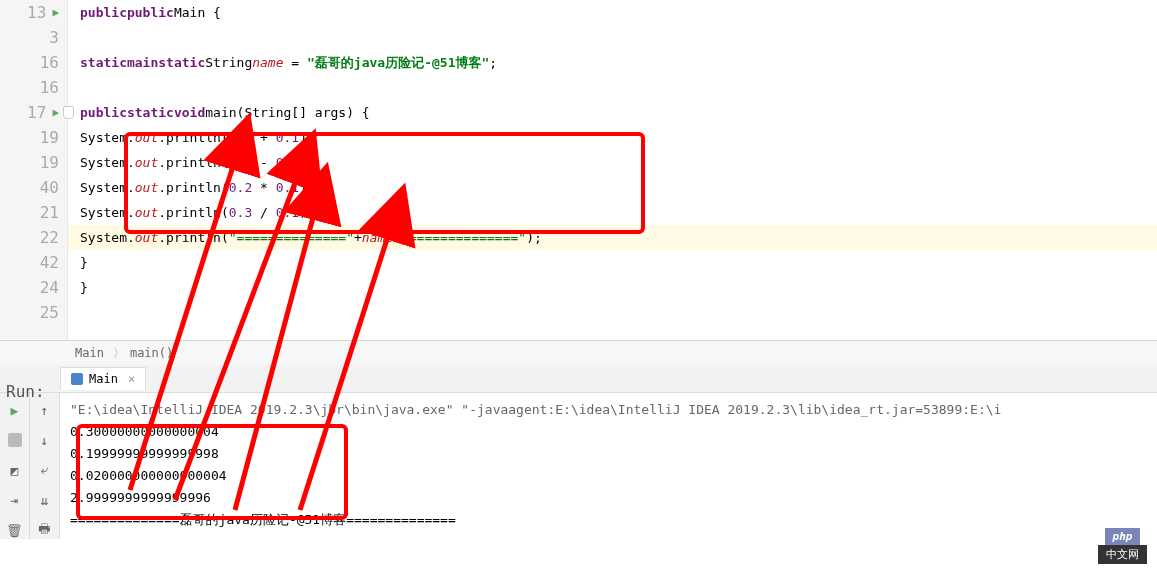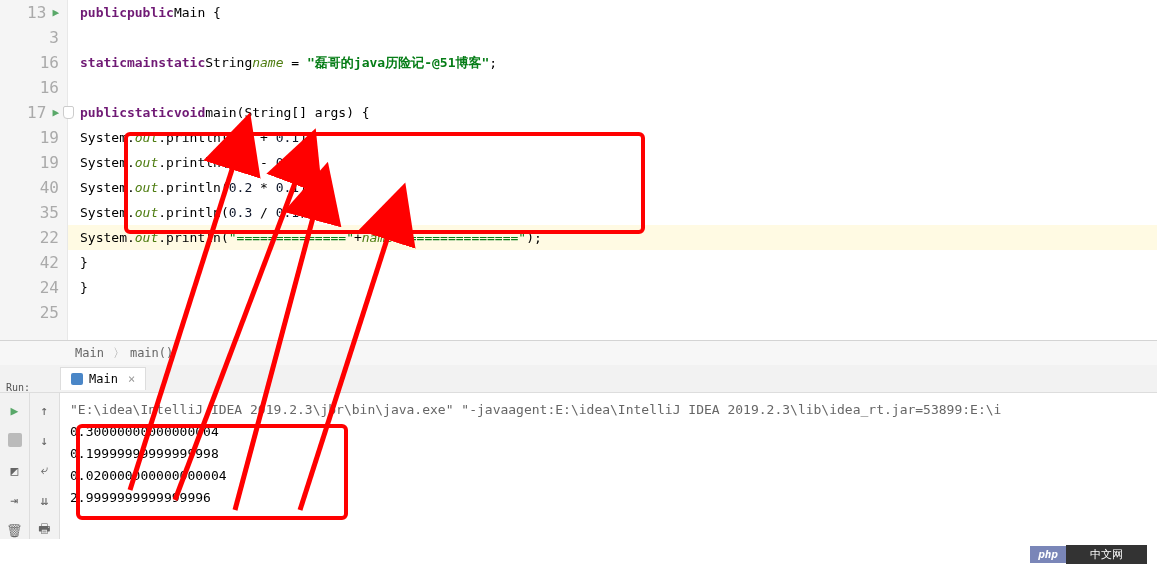--- a/index.html
+++ b/index.html
@@ -12,29 +12,29 @@
     .run-icon { color: #59a869; margin-left: 6px; font-size: 11px; }
     
     .code-container { flex: 1; position: relative; }
     .fold-indicator { position: absolute; left: -8px; width: 16px; height: 25px; display: flex; align-items: center; justify-content: center; }
     .fold-shield { width: 11px; height: 13px; border: 1px solid #ccc; border-radius: 2px 2px 4px 4px; background: #fff; }
     
     .code-line { height: 25px; display: flex; align-items: center; padding-left: 12px; white-space: pre; }
     .code-line.hl { background: #fffae3; }
     
     .kw { color: #701a75; font-weight: bold; }
-    .field-static { color: #4d7c0f; font-style: italic; }
+    .field-static { color: #b91c1c; font-style: italic; }
     .str { color: #067d17; }
     .str-bold { color: #067d17; font-weight: bold; }
-    .num { color: #0f172a; }
+    .num { color: #701a75; }
     
     .breadcrumb { height: 25px; background: #f7f7f7; border-top: 1px solid #d4d4d4; display: flex; align-items: center; padding-left: 75px; font-size: 12px; color: #666; }
     .breadcrumb span { margin-right: 5px; }
     .bc-arrow { color: #999; margin: 0 4px; }
-    .run-label { writing-mode: horizontal-tb; position: absolute; left: 6px; top: 382px; font-size: 10px; color: #555; }
+    .run-label { writing-mode: horizontal-tb; position: absolute; left: 6px; top: 382px; font-size: 16px; color: #555; }
     .run-tabs { height: 28px; background: #f2f2f2; border-bottom: 1px solid #ddd; display: flex; align-items: center; padding-left: 60px; }
     .run-tab { background: #fff; border: 1px solid #ddd; border-bottom: none; padding: 4px 10px; font-size: 12px; display: flex; align-items: center; gap: 6px; }
     .tab-icon { width: 12px; height: 12px; background: #4a86c7; border-radius: 2px; }
     .tab-close { color: #999; cursor: pointer; margin-left: 4px; }
     
     .run-body { display: flex; flex: 1; }
     .run-toolbar { width: 30px; background: #f2f2f2; border-right: 1px solid #ddd; display: flex; flex-direction: column; align-items: center; padding-top: 8px; gap: 12px; }
     .run-toolbar2 { width: 30px; background: #f2f2f2; border-right: 1px solid #ddd; display: flex; flex-direction: column; align-items: center; padding-top: 8px; gap: 12px; }
     .tool-btn { width: 18px; height: 18px; display: flex; align-items: center; justify-content: center; cursor: pointer; color: #666; }
     .play-green { color: #59a869; }
@@ -43,23 +43,23 @@
     .console { flex: 1; padding: 6px 10px; font-family: "Consolas", monospace; font-size: 13px; line-height: 22px; position: relative; }
     .console-line { white-space: pre; }
     .console-cmd { color: #666; }
     
     .red-box { position: absolute; border: 4px solid #ff0000; border-radius: 6px; pointer-events: none; }
     .red-box-1 { left: 124px; top: 132px; width: 521px; height: 102px; }
     .red-box-2 { left: 76px; top: 424px; width: 272px; height: 96px; }
     
     .arrow { position: absolute; pointer-events: none; }
     
-    .watermark { position: absolute; right: 10px; bottom: 8px; display: flex; align-items: center; }
+    .watermark { position: absolute; right: 10px; bottom: 8px; display: flex; align-items: center; flex-direction: column; }
     .wm-php { background: #7a86b8; color: #fff; font-size: 11px; padding: 2px 8px; font-weight: bold; font-style: italic; }
-    .wm-cn { background: #333; color: #fff; font-size: 11px; padding: 2px 24px; }
+    .wm-cn { background: #333; color: #fff; font-size: 11px; padding: 2px 8px; }
   </style>
 </head>
 <body>
 
 <div class="editor-area">
   <div class="gutter">
     <div class="gutter-row">
         <span class="line-num">13</span>
         <span class="run-icon">▶</span>
       </div>
@@ -79,21 +79,21 @@
     <div class="gutter-row">
         <span class="line-num">19</span>
       </div>
     <div class="gutter-row">
         <span class="line-num">19</span>
       </div>
     <div class="gutter-row">
         <span class="line-num">40</span>
       </div>
     <div class="gutter-row">
-        <span class="line-num">35</span>
+        <span class="line-num">21</span>
       </div>
     <div class="gutter-row">
         <span class="line-num">22</span>
       </div>
     <div class="gutter-row">
         <span class="line-num">42</span>
       </div>
     <div class="gutter-row">
         <span class="line-num">24</span>
       </div>
@@ -150,20 +150,21 @@
       <div class="tool-btn">⤶</div>
       <div class="tool-btn">⇊</div>
       <div class="tool-btn">🖶</div>
     </div>
     <div class="console">
       <div class="console-line console-cmd">"E:\idea\IntelliJ IDEA 2019.2.3\jbr\bin\java.exe" "-javaagent:E:\idea\IntelliJ IDEA 2019.2.3\lib\idea_rt.jar=53899:E:\i</div>
       <div class="console-line">0.30000000000000004</div>
       <div class="console-line">0.19999999999999998</div>
       <div class="console-line">0.020000000000000004</div>
       <div class="console-line">2.9999999999999996</div>
+      <div class="console-line">==============磊哥的java历险记-@51博客==============</div>
     </div>
   </div>
 </div>
 
 <div class="red-box red-box-1"></div>
 <div class="red-box red-box-2"></div>
 
 <svg class="arrow" style="left:0;top:0;width:1157px;height:572px;position:absolute;">
   <defs>
     <marker id="ah" markerWidth="12" markerHeight="12" refX="2" refY="6" orient="auto">

